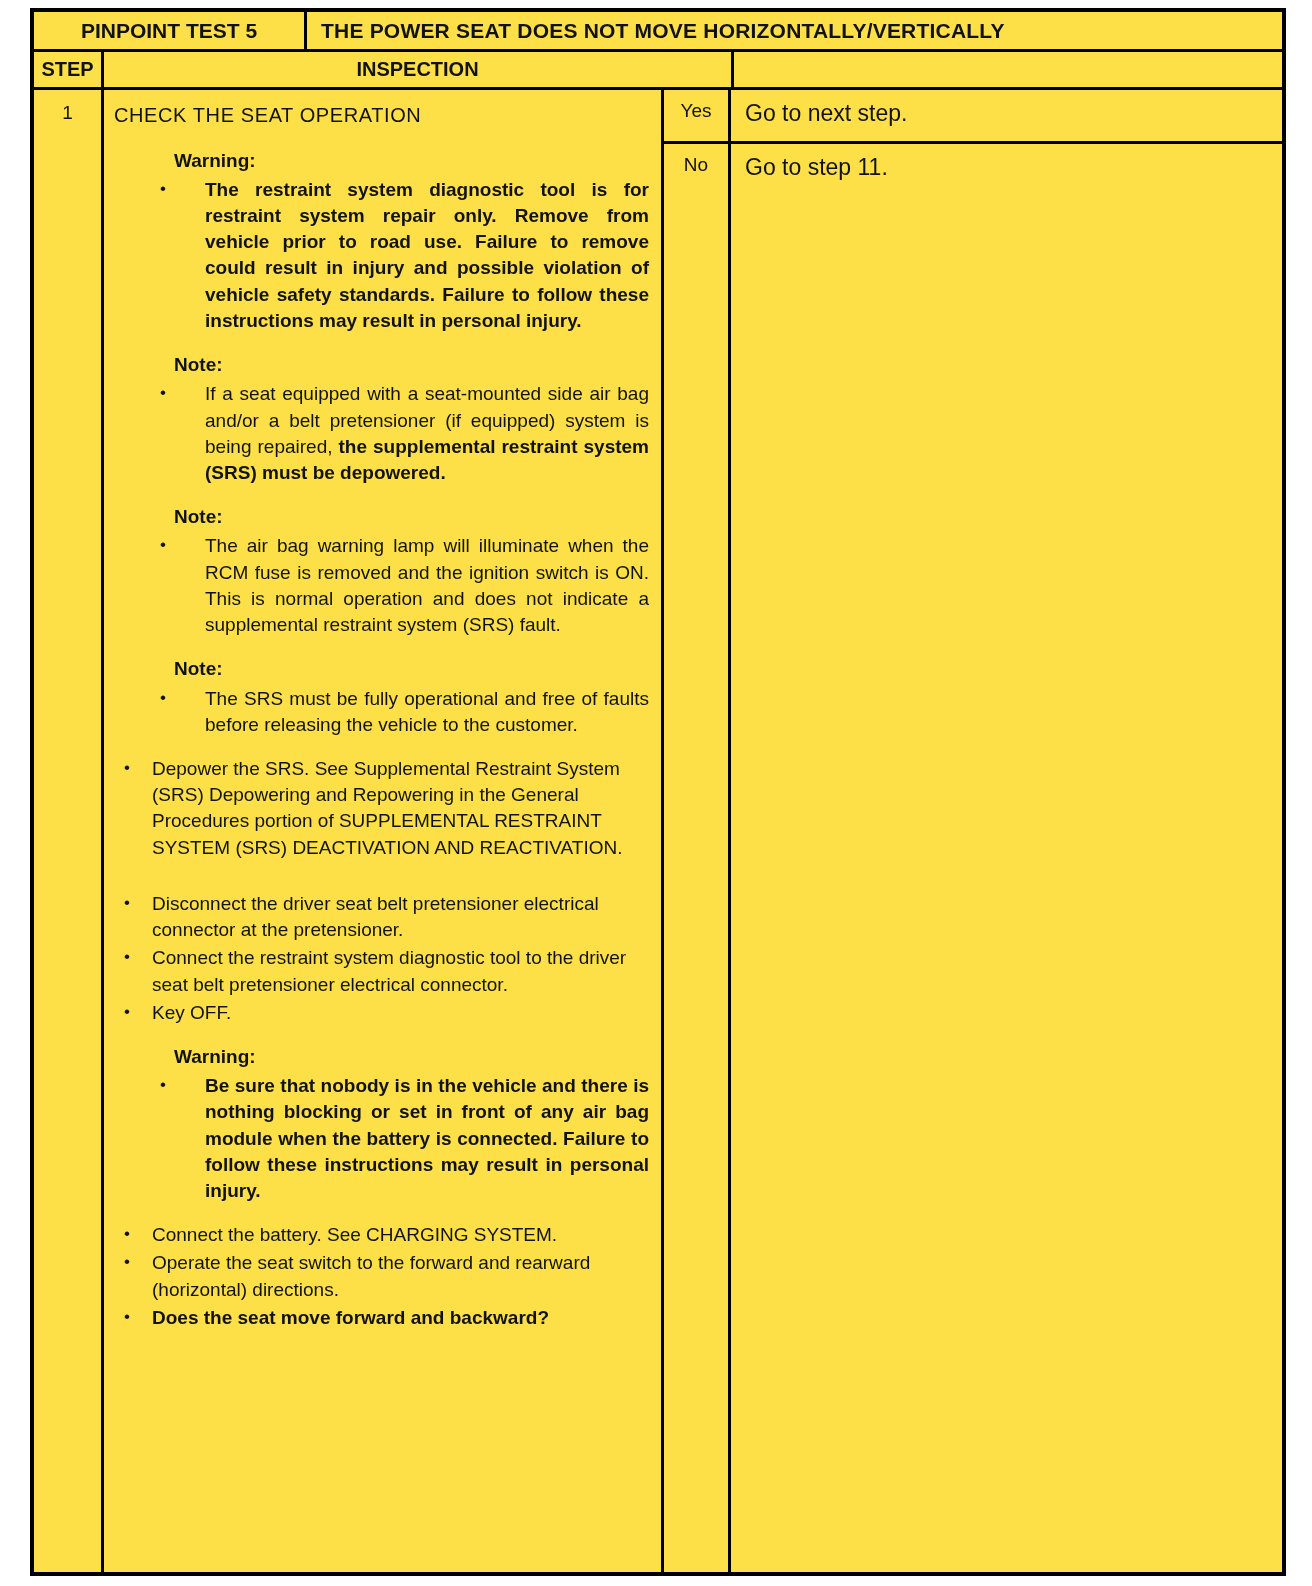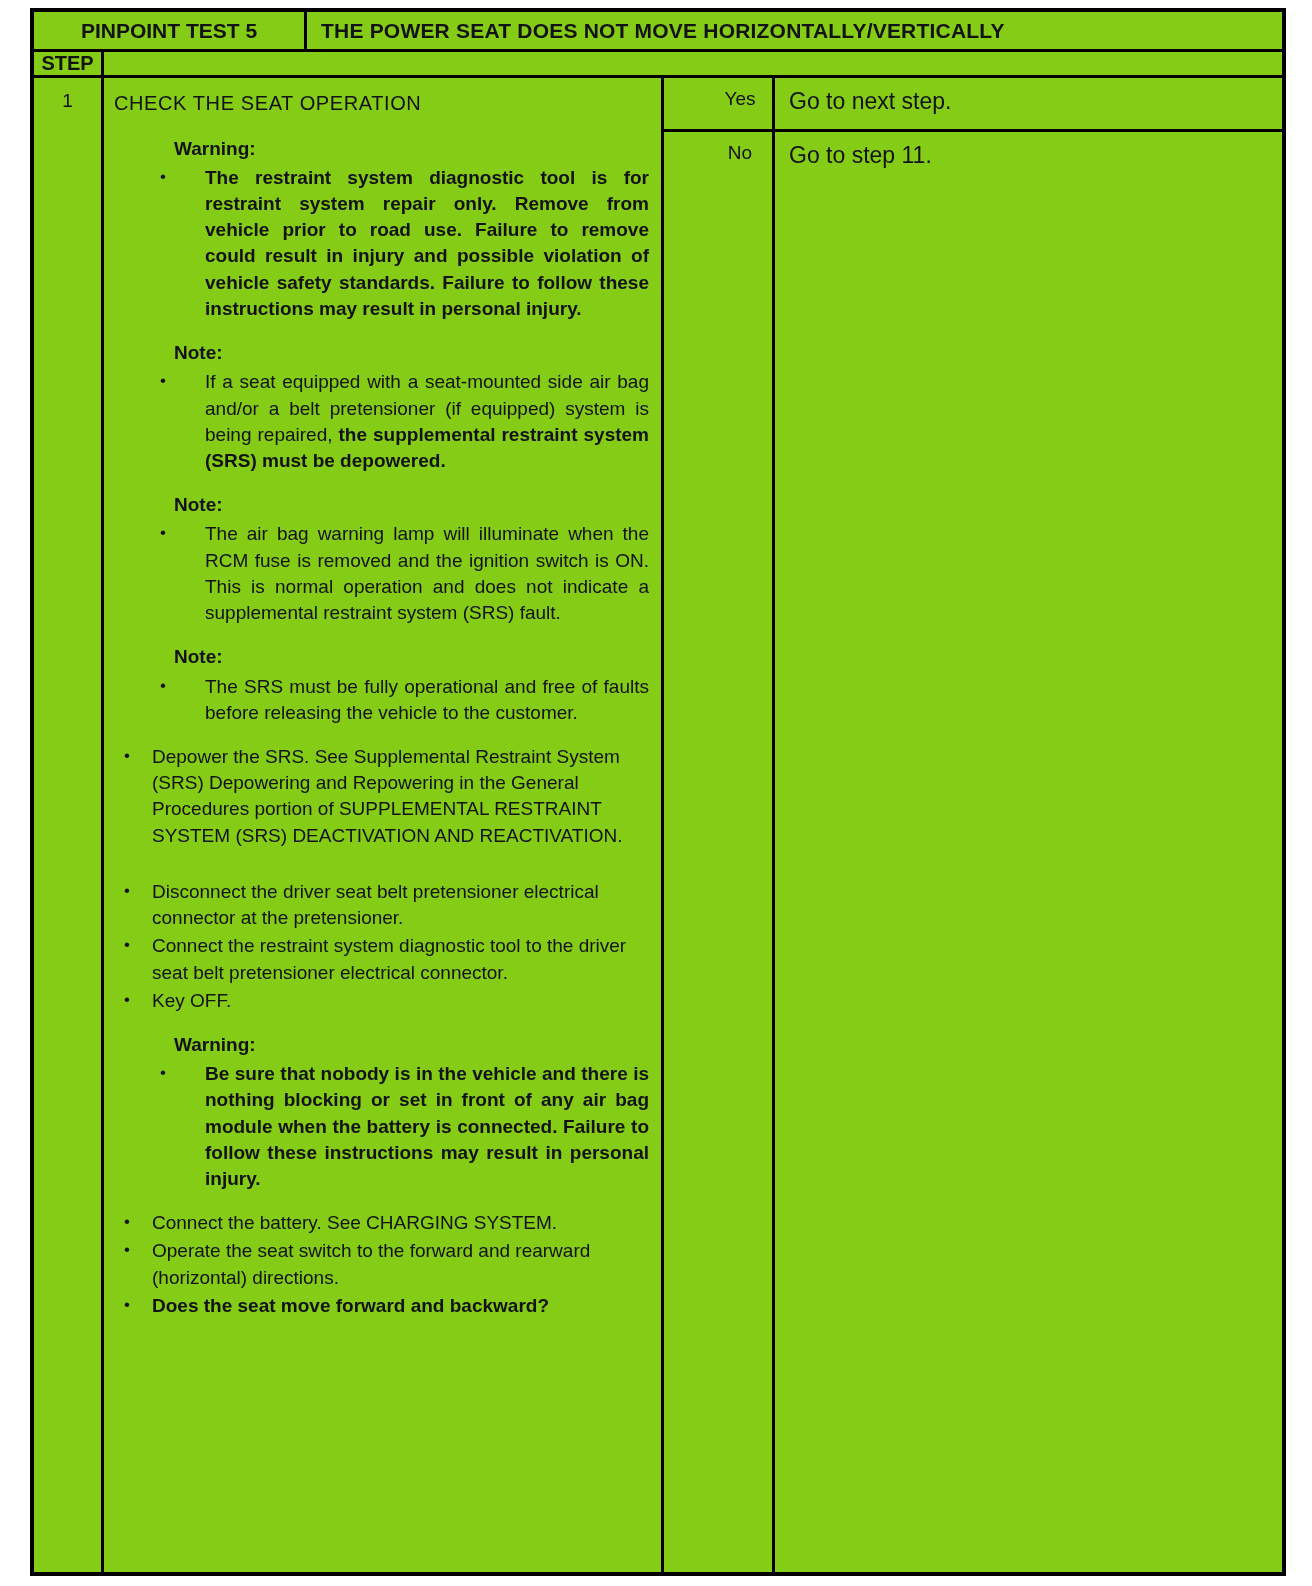--- a/index.html
+++ b/index.html
@@ -8,40 +8,40 @@
     width:1312px; height:1586px;
     font-family:"Liberation Sans", sans-serif;
     color:#121212;
     overflow:hidden;
   }
   .page { width:1312px; height:1586px; padding:8px 26px 10px 30px; background:#fff; }
   .doc-table {
     width:100%; height:100%;
     border:4px solid #000;
     display:flex; flex-direction:column;
-    background:#84cc16;
+    background:#fde047;
   }
   .row { display:flex; }
 
   
   .hrow1 { border-bottom:3px solid #000; height:40px; flex:0 0 auto; }
   .test-label {
     width:273px; flex:0 0 273px;
     border-right:3px solid #000;
     display:flex; align-items:center; justify-content:center;
     font-weight:bold; font-size:21px;
   }
   .test-title {
     flex:1; display:flex; align-items:center;
     padding-left:14px; font-weight:bold; font-size:21px;
     letter-spacing:0.2px;
   }
 
   
-  .hrow2 { border-bottom:3px solid #000; height:26px; flex:0 0 auto; }
+  .hrow2 { border-bottom:3px solid #000; height:38px; flex:0 0 auto; }
   .hcell { display:flex; align-items:center; justify-content:center; font-weight:bold; font-size:20px; }
   .h-step { width:70px; flex:0 0 70px; border-right:3px solid #000; }
   .h-inspection { width:630px; flex:0 0 630px; border-right:3px solid #000; }
   .h-action { flex:1; }
 
   
   .body-row { flex:1 1 auto; min-height:0; }
   .step-cell {
     width:70px; flex:0 0 70px;
     border-right:3px solid #000;
@@ -65,21 +65,21 @@
   .block.bullet, .block.sub-bullet { display:flex; }
   .block .dot { flex:0 0 38px; text-align:left; padding-left:10px; font-size:17px; }
   .block.sub-bullet { margin-left:42px; }
   .block.sub-bullet .dot { flex:0 0 40px; padding-left:4px; }
   .block.sub-bullet .txt { text-align:justify;margin-left:9px; }
   .block .txt { flex:1; }
   .block .txt b { font-weight:bold; }
 
   
   .right-area { flex:1; display:flex; flex-direction:column; min-width:0; }
-  .result-row { display:flex;padding-left:44px; }
+  .result-row { display:flex; }
   .result-row.first { height:54px; flex:0 0 54px; border-bottom:3px solid #000; }
   .result-row.last { flex:1 1 auto; }
   .answer-cell {
     width:67px; flex:0 0 67px;
     border-right:3px solid #000;
     text-align:center; padding-top:10px;
     font-size:19px;
   }
   .action-cell { flex:1; padding:10px 8px 0 14px; font-size:23px; }
 </style>
@@ -89,20 +89,21 @@
 <div class="page">
   <div class="doc-table">
 
     <div class="row hrow1">
       <div class="test-label">PINPOINT TEST 5</div>
       <div class="test-title">THE POWER SEAT DOES NOT MOVE HORIZONTALLY/VERTICALLY</div>
     </div>
 
     <div class="row hrow2">
       <div class="hcell h-step">STEP</div>
+      <div class="hcell h-inspection">INSPECTION</div>
     </div>
 
     <div class="row body-row">
       <div class="step-cell">1</div>
 
       <div class="inspection-cell">
         <div class="inspection-title">CHECK THE SEAT OPERATION</div>
         <div>
             <div class="block heading">Warning:</div>
             <div class="block sub-bullet">

